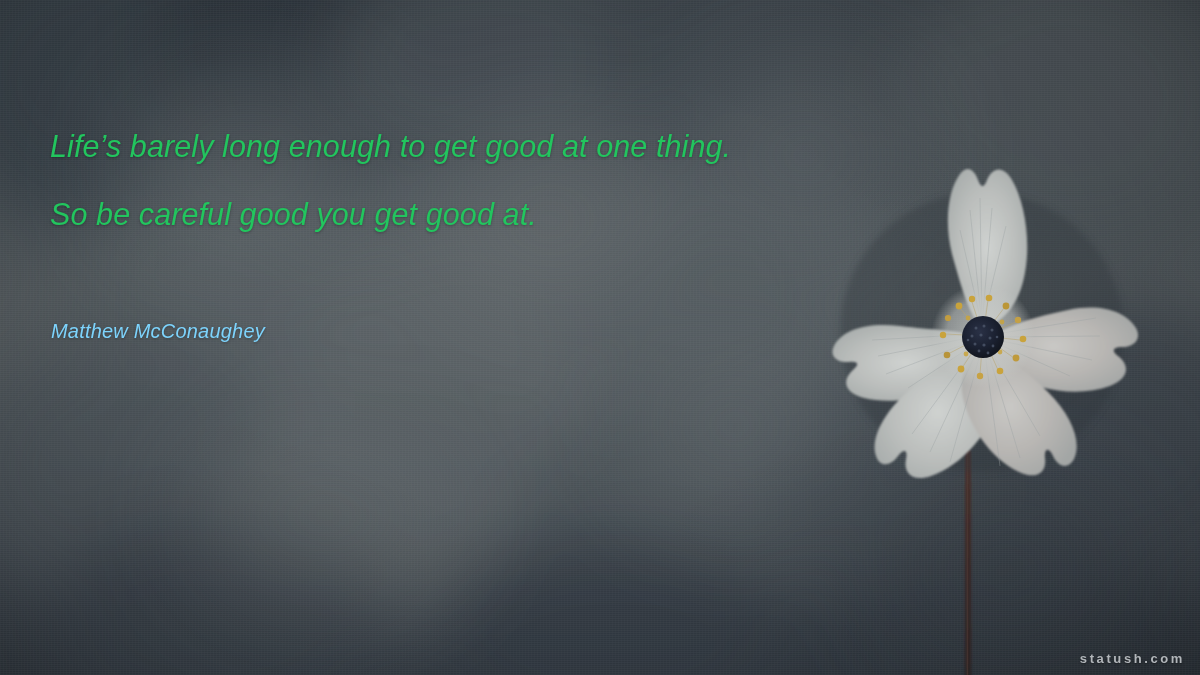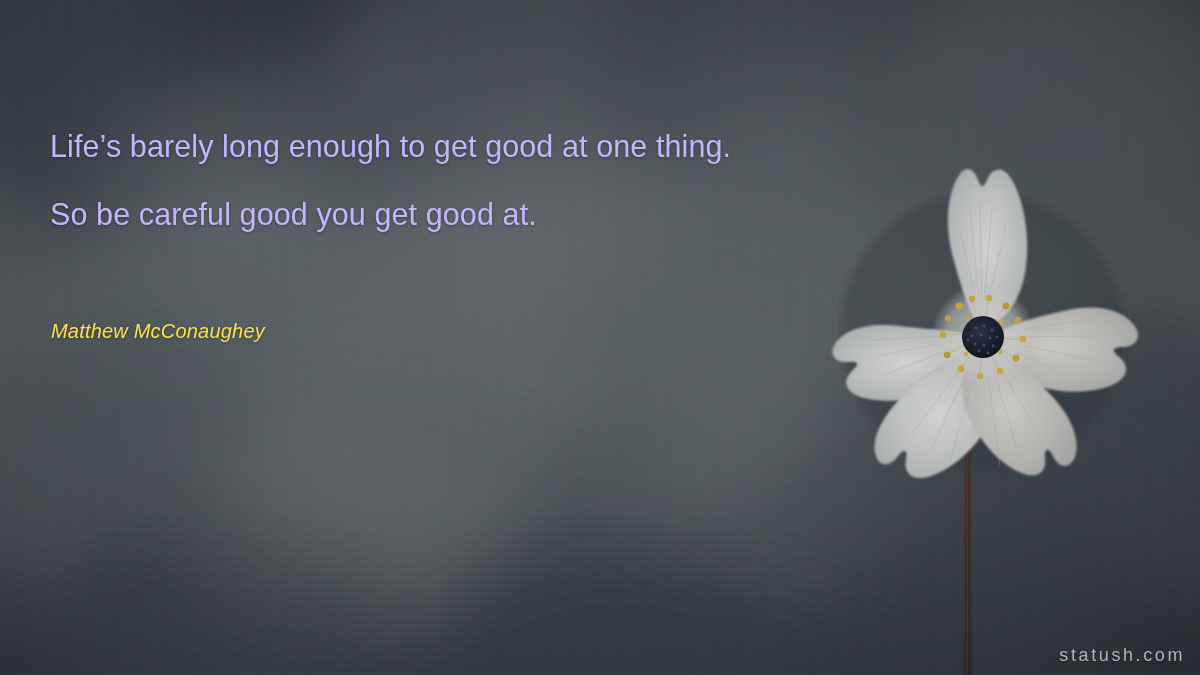--- a/index.html
+++ b/index.html
@@ -90,48 +90,50 @@
   
   #quote-text {
     position: absolute;
     left: 50px;
     top: 112px;
     width: 880px;
   }
   .quote-line {
     font-size: 30.5px;
     line-height: 68px;
+    font-style: italic;
     font-weight: 400;
-    color: #c4b5fd;
+    color: #22c55e;
     letter-spacing: 0.1px;
     white-space: nowrap;
     text-shadow: 0 1px 3px rgba(0,0,0,0.30);
   }
 
   #author-name {
     position: absolute;
     left: 51px;
     top: 320px;
     font-size: 20px;
     font-style: italic;
     font-weight: 400;
-    color: #fde047;
+    color: #7dd3fc;
     letter-spacing: 0.2px;
     white-space: nowrap;
     text-shadow: 0 1px 3px rgba(0,0,0,0.30);
   }
 
   #watermark {
     position: absolute;
     right: 15px;
     bottom: 9px;
-    font-size: 18px;
+    font-size: 13px;
     letter-spacing: 2.6px;
     color: #b2b6ba;
     text-shadow: 0 1px 2px rgba(0,0,0,0.35);
+    font-weight: bold;
   }
 </style>
 </head>
 <body>
 
 <div id="quote-card">
 
   <div class="bg-layer bg-base"></div>
 
   <div class="bg-layer bg-blobs">

